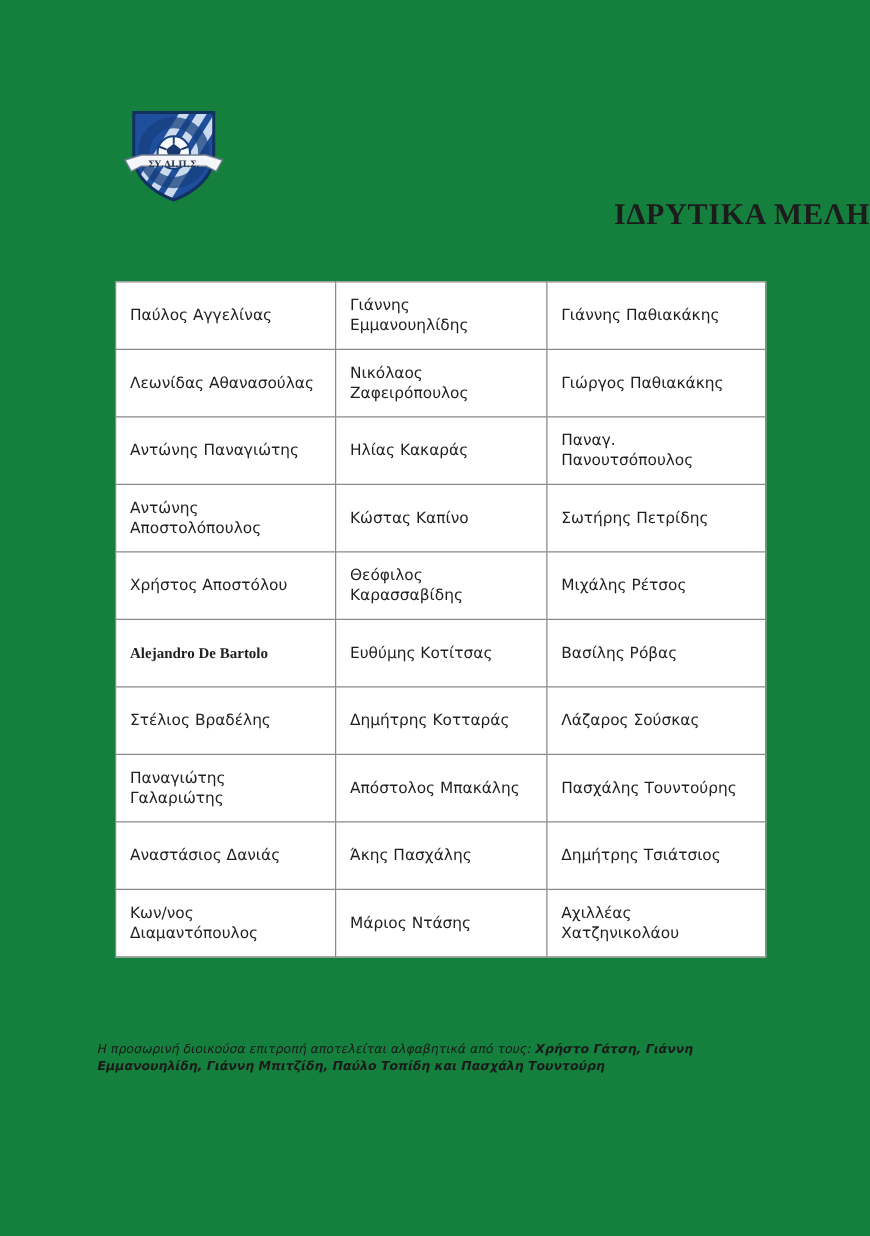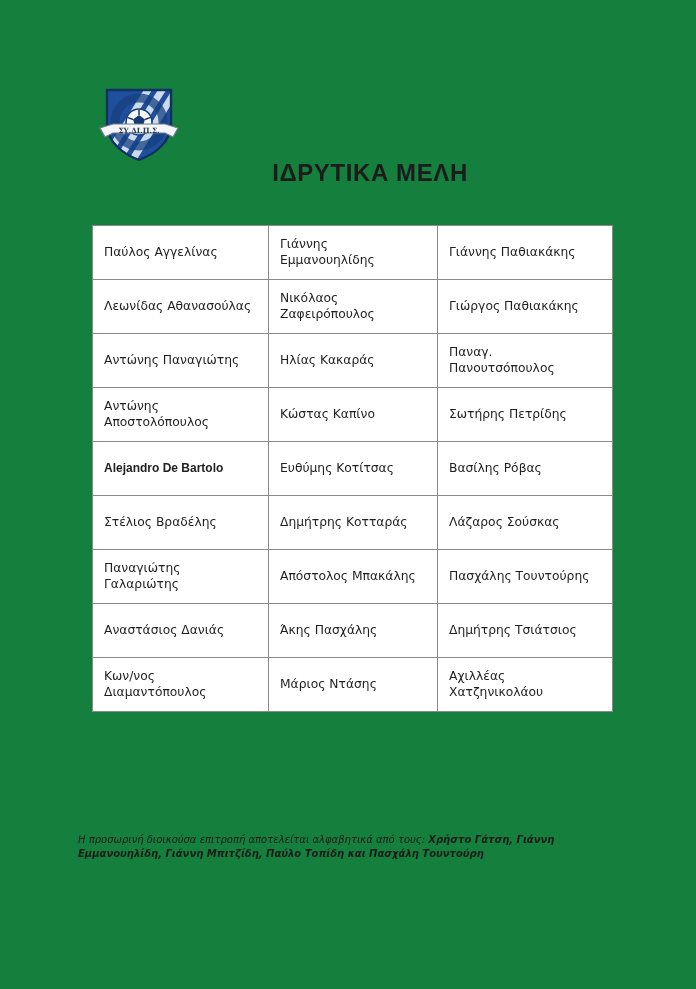--- a/index.html
+++ b/index.html
@@ -36,26 +36,26 @@
     height: 80px;
   }
   .logo-wrap svg { display: block; }
 
   
   .doc-title {
     position: absolute;
     left: 0;
     top: 159px;
     width: 696px;
-    text-align: center;
+    text-align: right;
     font-size: 24px;
     font-weight: 700;
     letter-spacing: 0.6px;
     color: #1c1c1c;
-    font-family: Liberation Sans, sans-serif;
+    font-family: Liberation Serif, serif;
   }
   
   .doc-title span { display: inline-block; margin-left: 44px; }
 
   
   .members-table {
     position: absolute;
     left: 92px;
     top: 225px;
     width: 520px;
@@ -72,21 +72,21 @@
     vertical-align: middle;
     color: #1f1f1f;
     word-wrap: break-word;
   }
   .members-table col.c1 { width: 176px; }
   .members-table col.c2 { width: 169px; }
   .members-table col.c3 { width: 175px; }
 
   
   .members-table td.serif {
-    font-family: Liberation Sans, sans-serif;
+    font-family: Liberation Serif, serif;
     font-weight: 700;
     font-size: 12px;
   }
 
   
   .footer-note {
     position: absolute;
     left: 78px;
     top: 823px;
     width: 540px;
@@ -165,20 +165,25 @@
           <td>Αντώνης Παναγιώτης</td>
           <td>Ηλίας Κακαράς</td>
           <td>Παναγ. Πανουτσόπουλος</td>
         </tr>
         <tr>
           <td>Αντώνης Αποστολόπουλος</td>
           <td>Κώστας Καπίνο</td>
           <td>Σωτήρης Πετρίδης</td>
         </tr>
         <tr>
+          <td>Χρήστος Αποστόλου</td>
+          <td>Θεόφιλος Καρασσαβίδης</td>
+          <td>Μιχάλης Ρέτσος</td>
+        </tr>
+        <tr>
           <td class="serif">Alejandro De Bartolo</td>
           <td>Ευθύμης Κοτίτσας</td>
           <td>Βασίλης Ρόβας</td>
         </tr>
         <tr>
           <td>Στέλιος Βραδέλης</td>
           <td>Δημήτρης Κοτταράς</td>
           <td>Λάζαρος Σούσκας</td>
         </tr>
         <tr>

